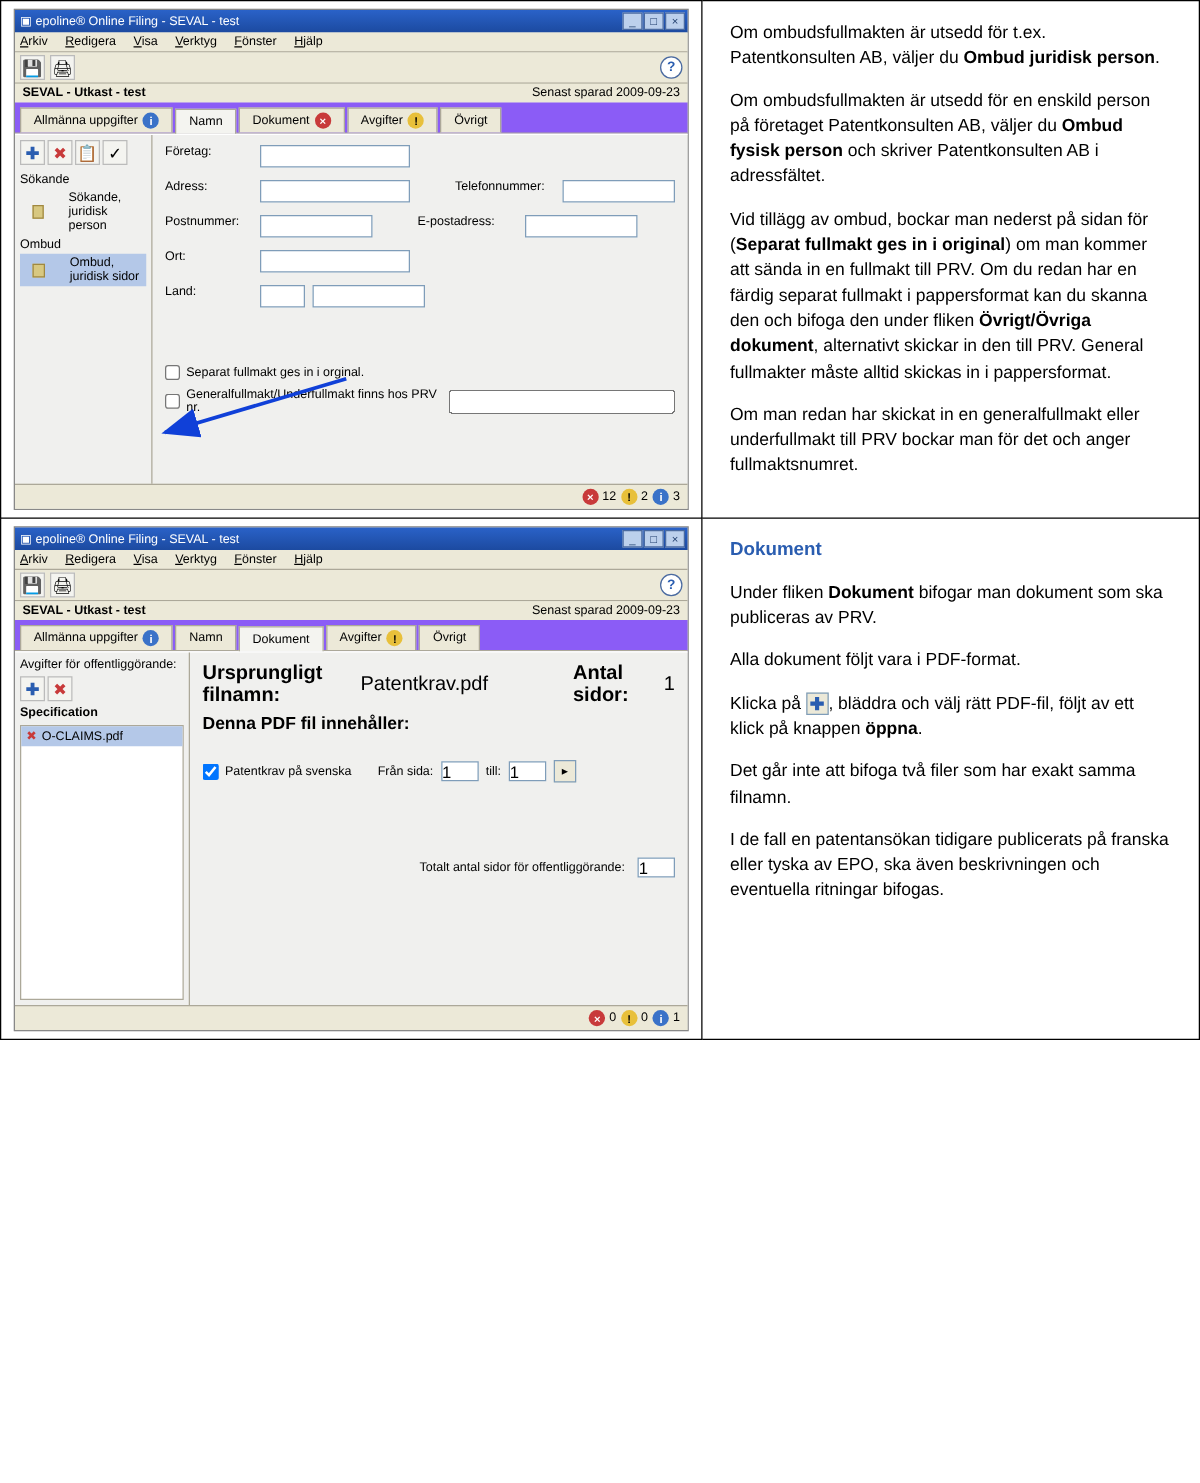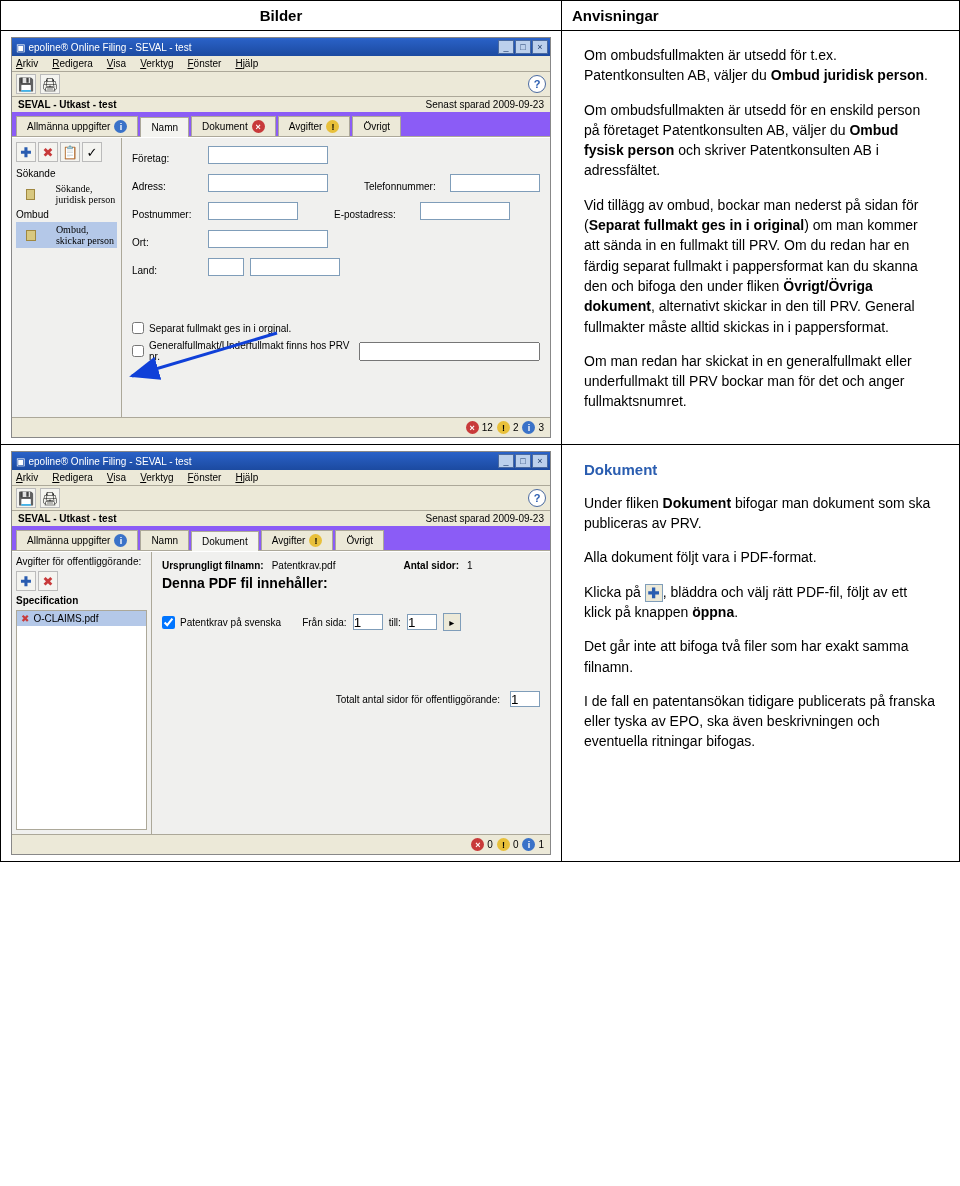--- a/index.html
+++ b/index.html
@@ -37,68 +37,64 @@
   .badge { display: inline-flex; width: 13px; height: 13px; border-radius: 7px; align-items: center; justify-content: center; font-size: 9px; font-weight: bold; color: #fff; }
   .badge.blue { background: #3a72c8; }
   .badge.red { background: #c83a3a; }
   .badge.yellow { background: #e8c03a; color: #000; }
   .content { background: #f0f0ee; display: flex; min-height: 280px; border-top: 1px solid #fff; }
   .side { width: 150px; border-right: 1px solid #aca899; padding: 4px; }
   .side-tb { display: flex; gap: 2px; margin-bottom: 4px; }
   .side-tb .sbtn { width: 20px; height: 20px; border: 1px solid #bbb; background: #f4f4f0; display: flex; align-items: center; justify-content: center; font-size: 13px; }
   .tree { font-size: 10px; }
   .tree-head { font-weight: normal; color: #000; padding: 2px 0; }
-  .tree-item { display: flex; align-items: center; gap: 20px; padding: 2px 0 2px 10px; font-family: Liberation Serif, serif; }
+  .tree-item { display: flex; align-items: center; gap: 20px; padding: 2px 0 2px 10px; }
   .tree-item.sel { background: #b4c8e8; }
   .folder-ico { width: 14px; height: 11px; background: #d8c880; border: 1px solid #a08840; }
   .main-area { flex: 1; padding: 8px 10px; position: relative; }
-  .formrow { display: flex; align-items: flex-end; margin-bottom: 10px; gap: 6px; font-size: 10px; }
+  .formrow { display: flex; align-items: flex-start; margin-bottom: 10px; gap: 6px; font-size: 10px; }
   .formrow label { width: 70px; }
   .formrow input[type=text] { height: 18px; border: 1px solid #7f9db9; background: #fff; font-size: 10px; padding: 0 2px; }
   .formrow input.w120 { width: 120px; }
   .formrow input.w90 { width: 90px; }
   .formrow input.w36 { width: 36px; }
   .formrow .lab2 { width: 80px; margin-left: 30px; }
   .checkrow { display: flex; align-items: center; gap: 5px; margin: 6px 0; font-size: 10px; }
   .checkrow input[type=checkbox] { width: 12px; height: 12px; }
   .arrow { position: absolute; left: -60px; top: 190px; pointer-events: none; }
   .statusbar { border-top: 1px solid #aca899; background: #ece9d8; height: 20px; display: flex; align-items: center; justify-content: flex-end; gap: 4px; padding: 0 6px; font-size: 10px; }
   .stat { display: flex; align-items: center; gap: 3px; }
   .stat .badge { }
 
   
   .side-list { border: 1px solid #aca899; background: #fff; height: 220px; margin-top: 4px; font-size: 10px; }
   .side-list-item { display: flex; align-items: center; gap: 4px; padding: 2px 4px; }
   .side-list-item.sel { background: #b4c8e8; }
   .doc-head { font-size: 10px; margin-bottom: 4px; }
-  .doc-row { display: flex; align-items: center; gap: 8px; font-size: 10px; margin-bottom: 4px; }
+  .doc-row { display: flex; align-items: center; gap: 8px; font-size: 16px; margin-bottom: 4px; }
   .doc-row .dlabel { font-weight: bold; }
   .doc-sub { font-weight: bold; font-size: 14px; margin-bottom: 6px; }
   .doc-chk { display: flex; align-items: center; gap: 5px; margin: 6px 0; font-size: 10px; }
   .doc-inputs { display: flex; align-items: center; gap: 6px; font-size: 10px; margin-left: 20px; }
   .doc-inputs input { width: 30px; height: 16px; border: 1px solid #7f9db9; background: #fff; }
   .total-row { font-size: 10px; margin-top: 60px; display: flex; justify-content: flex-end; gap: 10px; align-items: center; }
   .total-row input { width: 30px; height: 16px; border: 1px solid #7f9db9; background: #fff; }
   .minibtn { width: 18px; height: 18px; border: 1px solid #7f9db9; background: #ece9d8; display: inline-flex; align-items: center; justify-content: center; font-size: 10px; }
 
   .add-icon-inline { display: inline-flex; width: 18px; height: 18px; border: 1px solid #7f9db9; background: #ece9d8; align-items: center; justify-content: center; color: #2a5db0; font-weight: bold; vertical-align: middle; }
 
   .img-cell { padding: 8px; }
 
 </style>
 </head>
 <body>
 
 <div class="page">
 <table class="main-table">
   <tbody>
-        <tr>
-    <td class="header-cell header-left">Bilder</td>
-    <td class="header-cell header-right">Anvisningar</td>
-  </tr>
 
   <tr>
     <td class="img-col img-cell">
 
       <div class="scr">
         <div class="titlebar">
           <div class="titlebar-left">
             <span>▣</span>
             <span>epoline® Online Filing - SEVAL - test</span>
           </div>
@@ -157,21 +153,21 @@
             </div>
             <div class="tree">
               <div class="tree-head">Sökande</div>
               <div class="tree-item">
                 <span class="folder-ico"></span>
                 <span>Sökande, juridisk person</span>
               </div>
               <div class="tree-head">Ombud</div>
               <div class="tree-item sel">
                 <span class="folder-ico"></span>
-                <span>Ombud, skickar person</span>
+                <span>Ombud, juridisk sidor</span>
               </div>
             </div>
           </div>
           <div class="main-area">
             <div class="formrow">
                     <label>Företag:</label>
                     <input type="text" class="w120" style="">
                   </div>
             <div class="formrow">
               <label>Adress:</label>

